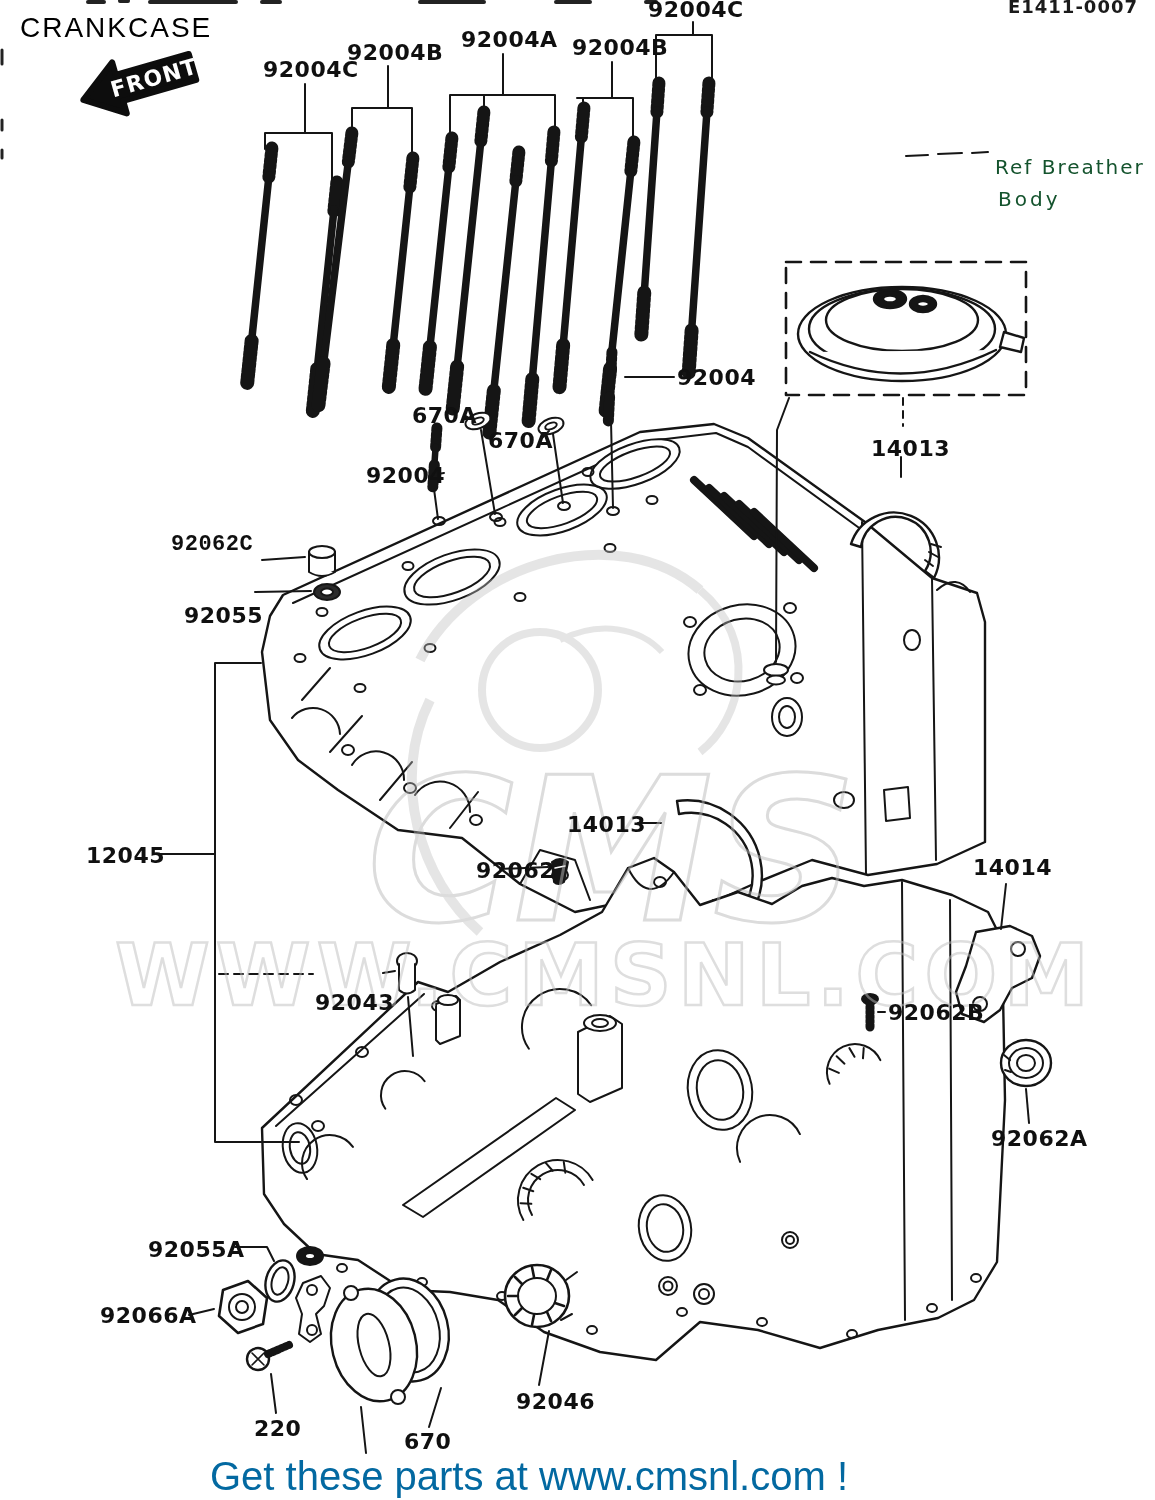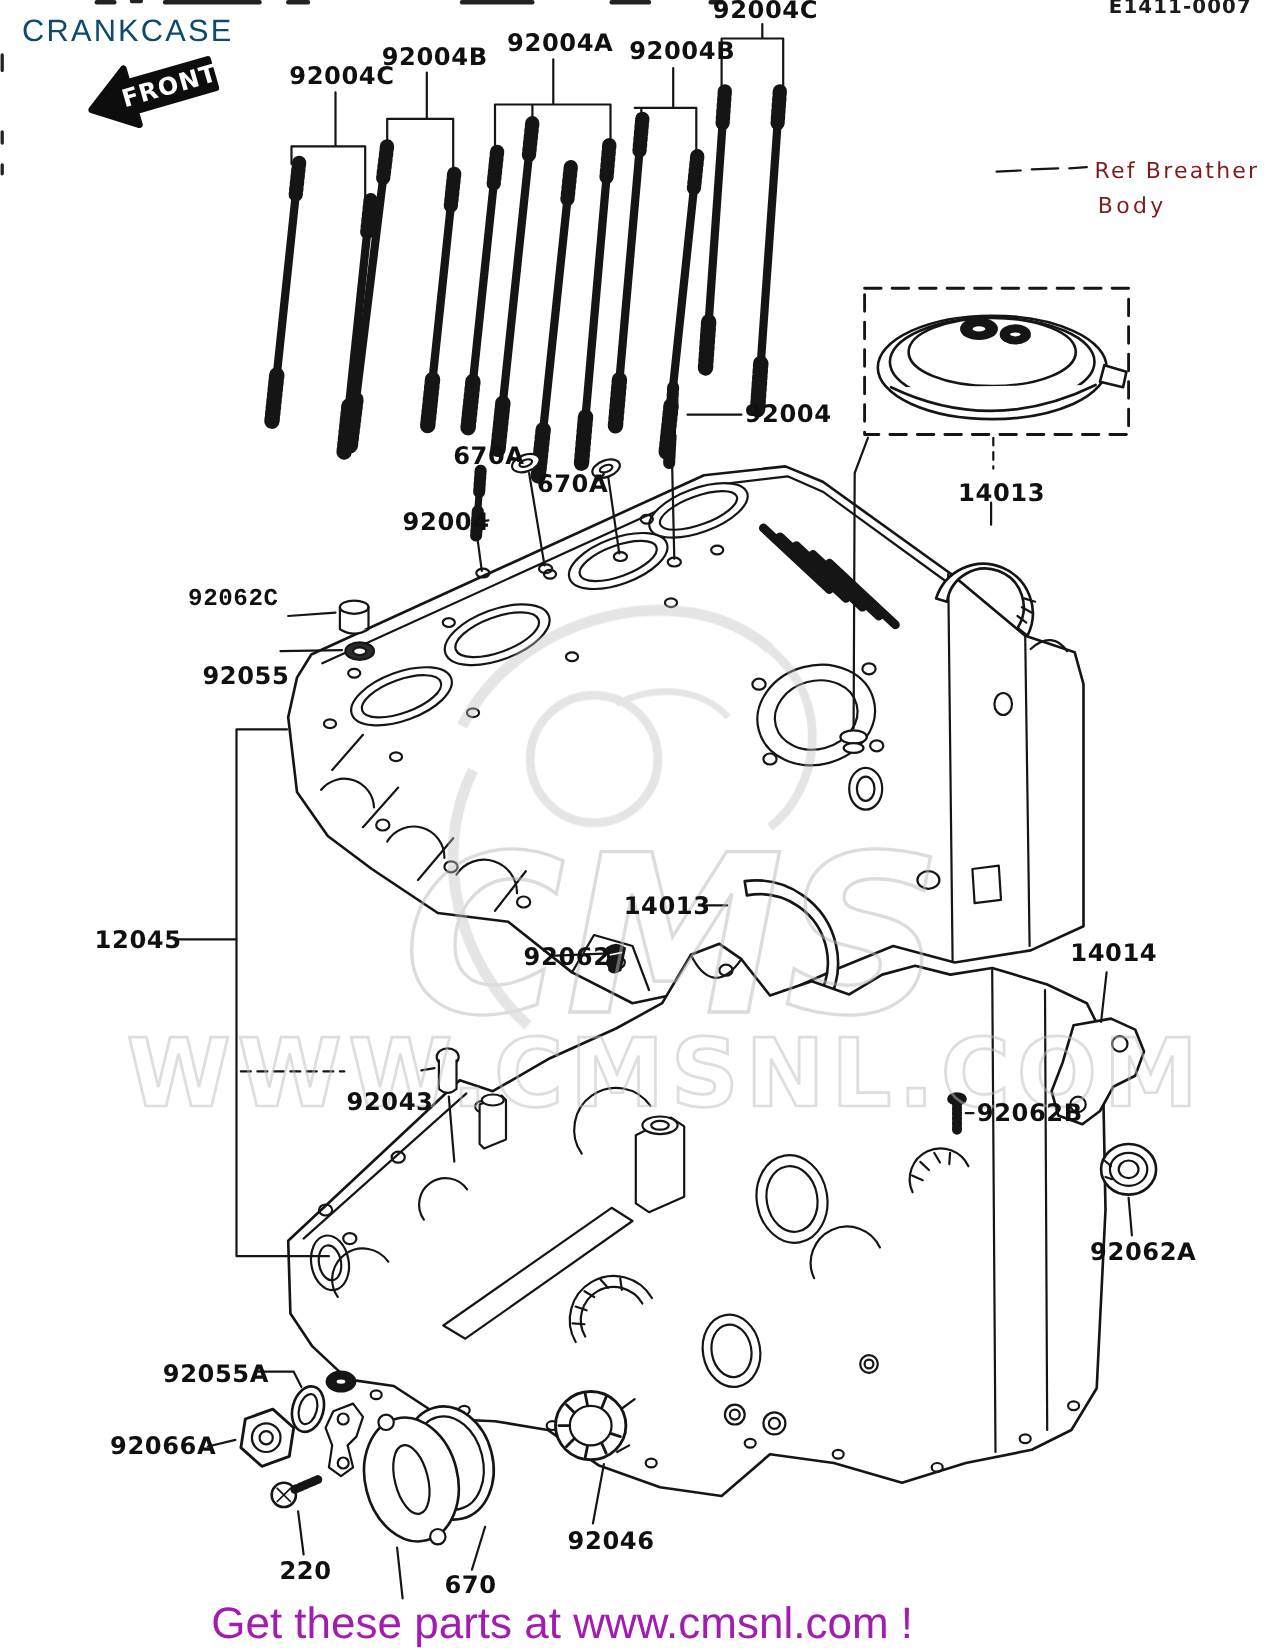--- a/index.html
+++ b/index.html
@@ -2,26 +2,26 @@
 <html><head>
 <meta charset="utf-8">
 <style>
   html,body{margin:0;padding:0;background:#ffffff;}
   #stage{position:relative;width:1155px;height:1500px;background:#ffffff;overflow:hidden;
          font-family:"DejaVu Sans",sans-serif;}
   #stage svg{position:absolute;left:0;top:0;}
   .plabel{position:absolute;font:bold 22px "DejaVu Sans",sans-serif;color:#101010;
           letter-spacing:.5px;white-space:nowrap;}
   .title{position:absolute;left:20px;top:12px;font:28px "Liberation Sans",sans-serif;
-         color:#0c4a6e;letter-spacing:2px;}
+         color:#000000;letter-spacing:2px;}
   .diagcode{position:absolute;left:1008px;top:-4px;font:bold 18px "DejaVu Sans",sans-serif;
             color:#1b1b1b;letter-spacing:1px;}
-  .refnote{position:absolute;font:20px "DejaVu Sans",sans-serif;color:#7f1d1d;letter-spacing:2px;}
-  .footer{position:absolute;left:192px;top:1454px;font:40px "Liberation Sans",sans-serif;
-          color:#a21caf;white-space:nowrap;}
+  .refnote{position:absolute;font:20px "DejaVu Sans",sans-serif;color:#14532d;letter-spacing:2px;margin-top:12px;}
+  .footer{position:absolute;left:210px;top:1454px;font:40px "Liberation Sans",sans-serif;
+          color:#0369a1;white-space:nowrap;}
 </style>
 </head>
 <body>
 
 <div id="stage">
 
 <svg width="1155" height="1500" viewBox="0 0 1155 1500">
   <g stroke="#151515" fill="none" stroke-width="2" stroke-linejoin="round" stroke-linecap="round">
 
     <g stroke="#222" stroke-width="4">

